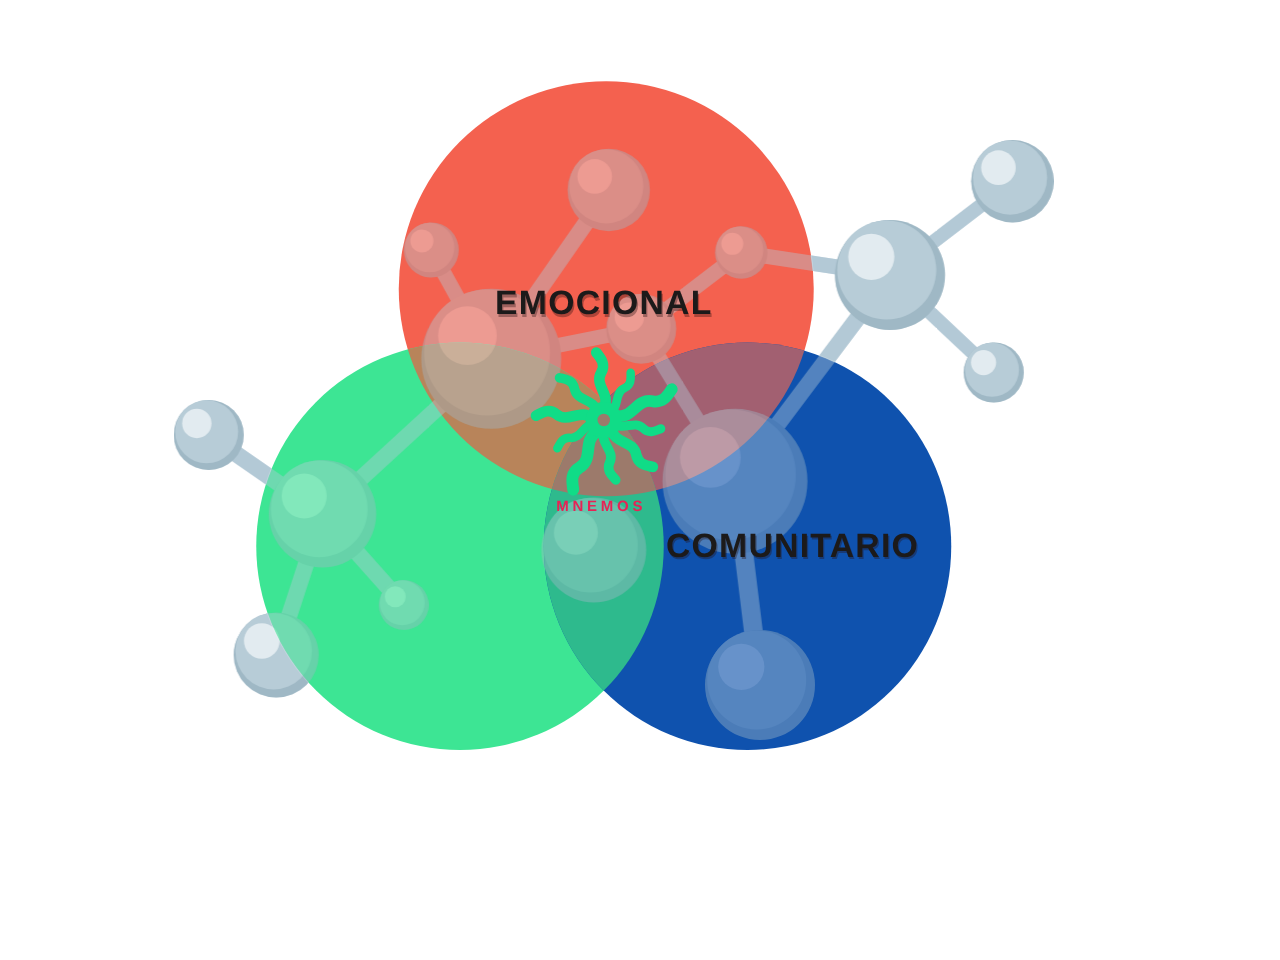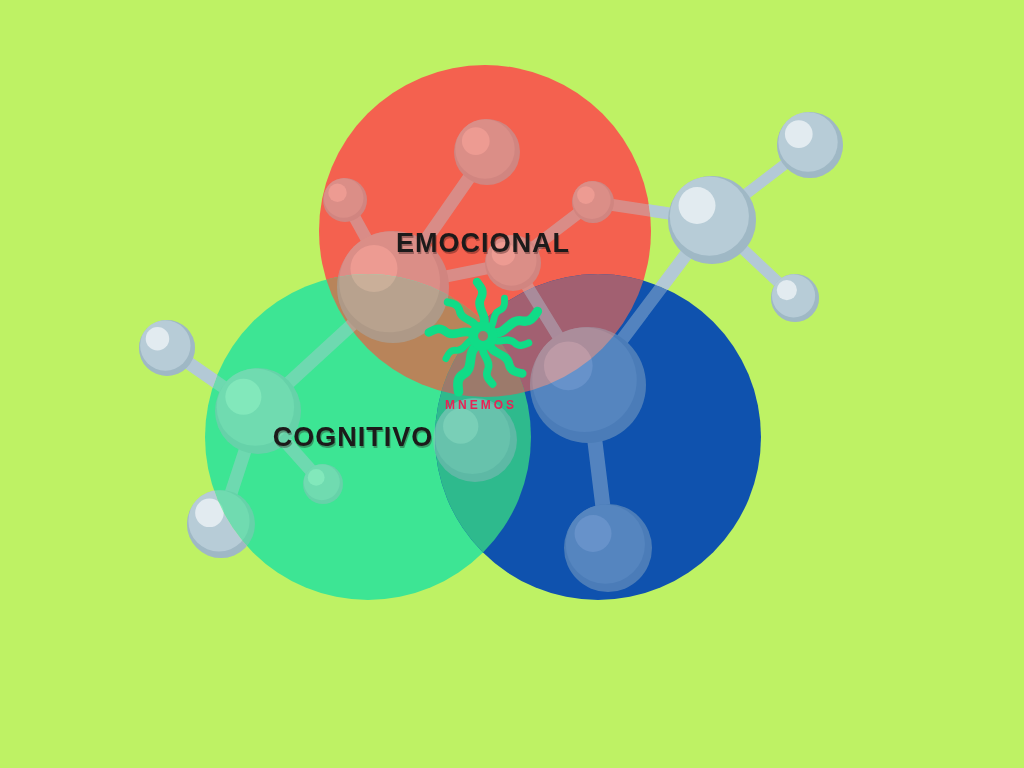--- a/index.html
+++ b/index.html
@@ -1,20 +1,20 @@
 <!DOCTYPE html>
 <html><head>
 <meta charset="utf-8">
 <style>
   html, body { margin: 0; padding: 0; background: #000; }
   #stage {
     position: relative;
     width: 1024px;
     height: 768px;
-    background: #bef264;
+    background: #ffffff;
     overflow: hidden;
     font-family: "Liberation Sans", "DejaVu Sans", sans-serif;
   }
   #scene { position: absolute; left: 0; top: 0; }
   .set-label {
     position: absolute;
     transform: translate(-50%, -50%);
     color: #1c1a1a;
     font-size: 27px;
     font-weight: 600;
@@ -137,16 +137,16 @@
         <use href="#tendril" transform="rotate(245) scale(0.8)"></use>
         <use href="#tendril" transform="rotate(280) scale(1.0)"></use>
         <use href="#tendril" transform="rotate(320) scale(0.9)"></use>
       </g>
       <circle r="14.5" fill="#10dc87" stroke="none"></circle>
       <circle r="5" fill="#9c7a6b" stroke="none"></circle>
     </g>
   </svg>
 
   <div class="set-label label-emocional">EMOCIONAL</div>
-  <div class="set-label label-cognitivo">COGNITIVO</div>
+  <div class="set-label label-comunitario">COMUNITARIO</div>
   <div class="center-label">MNEMOS</div>
 
 </div>
 
 </body></html>

